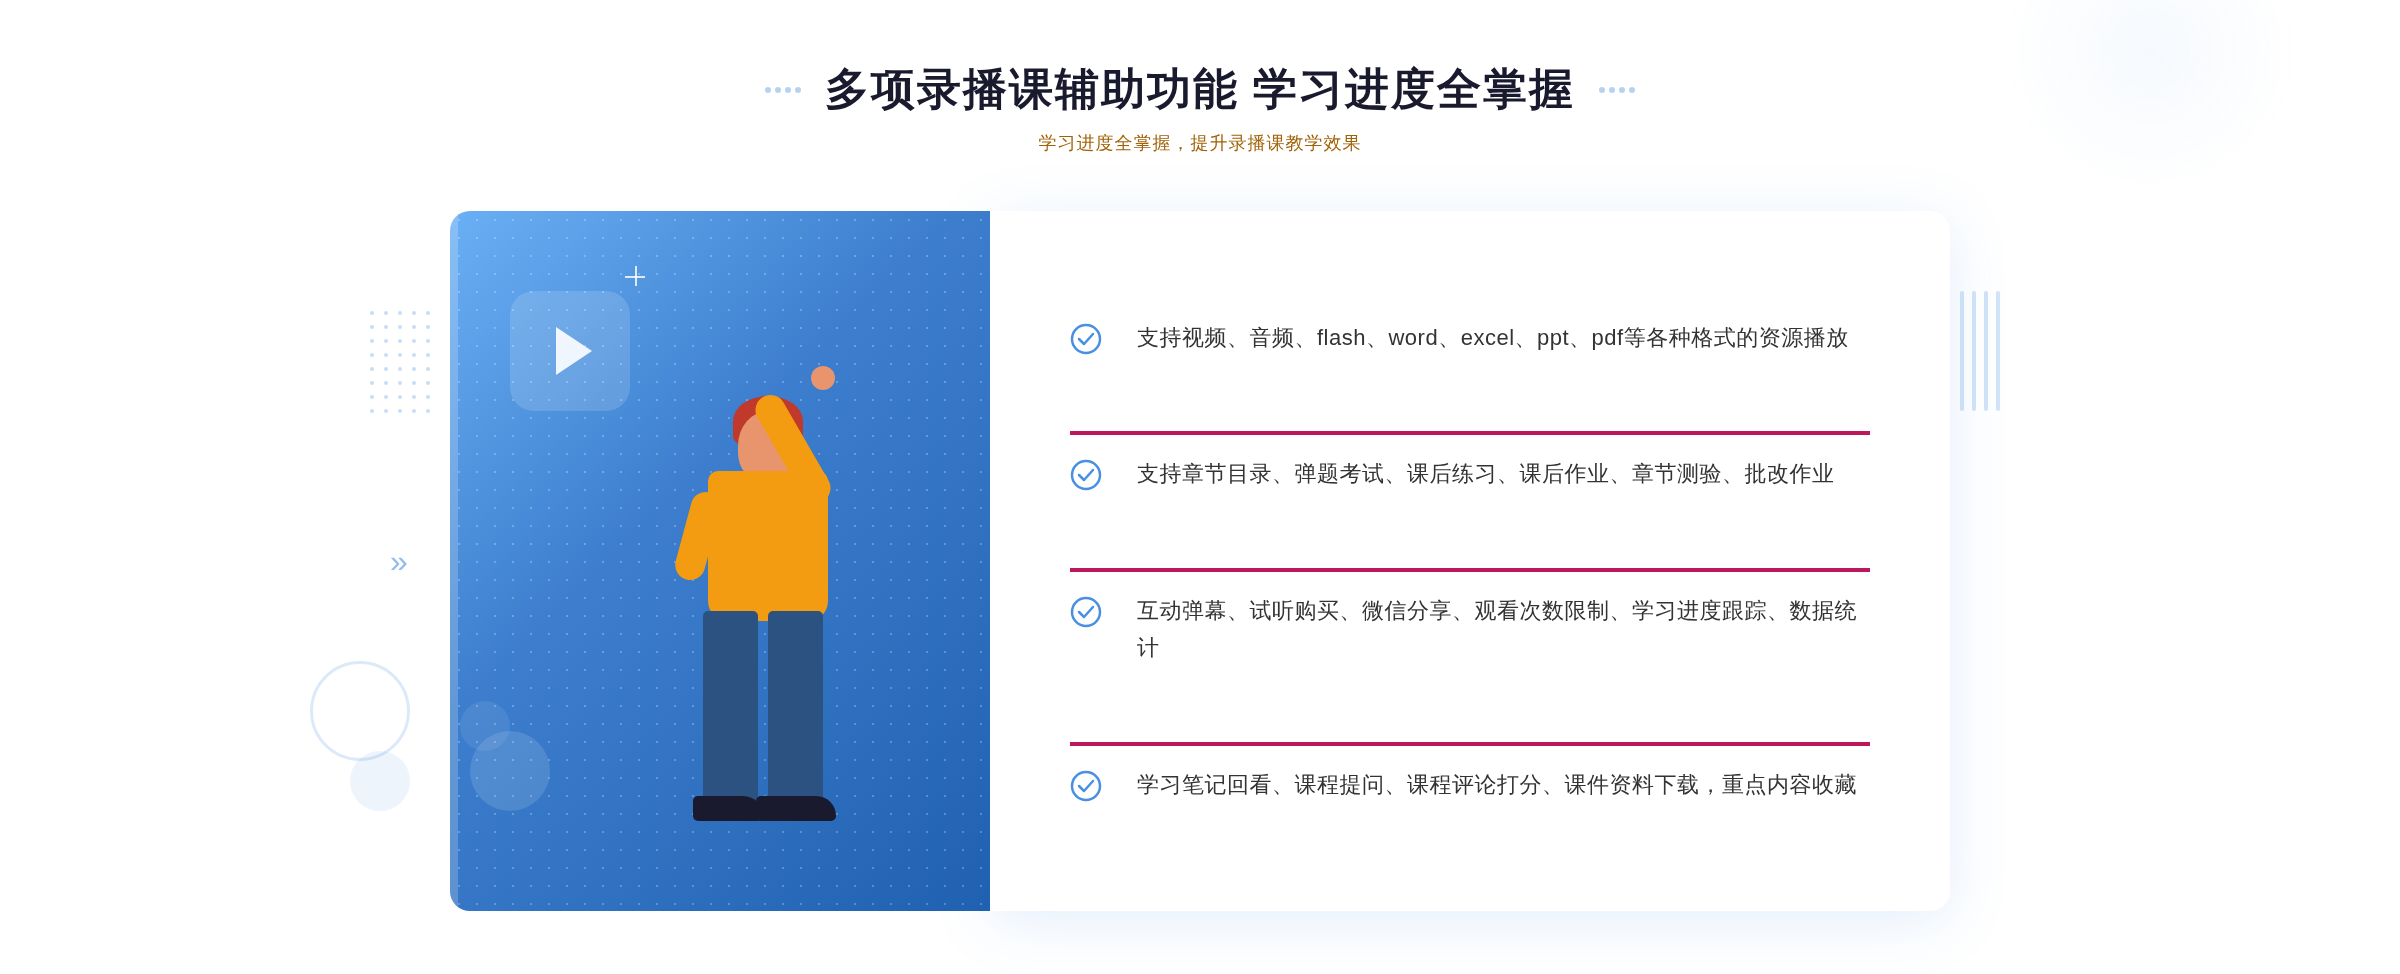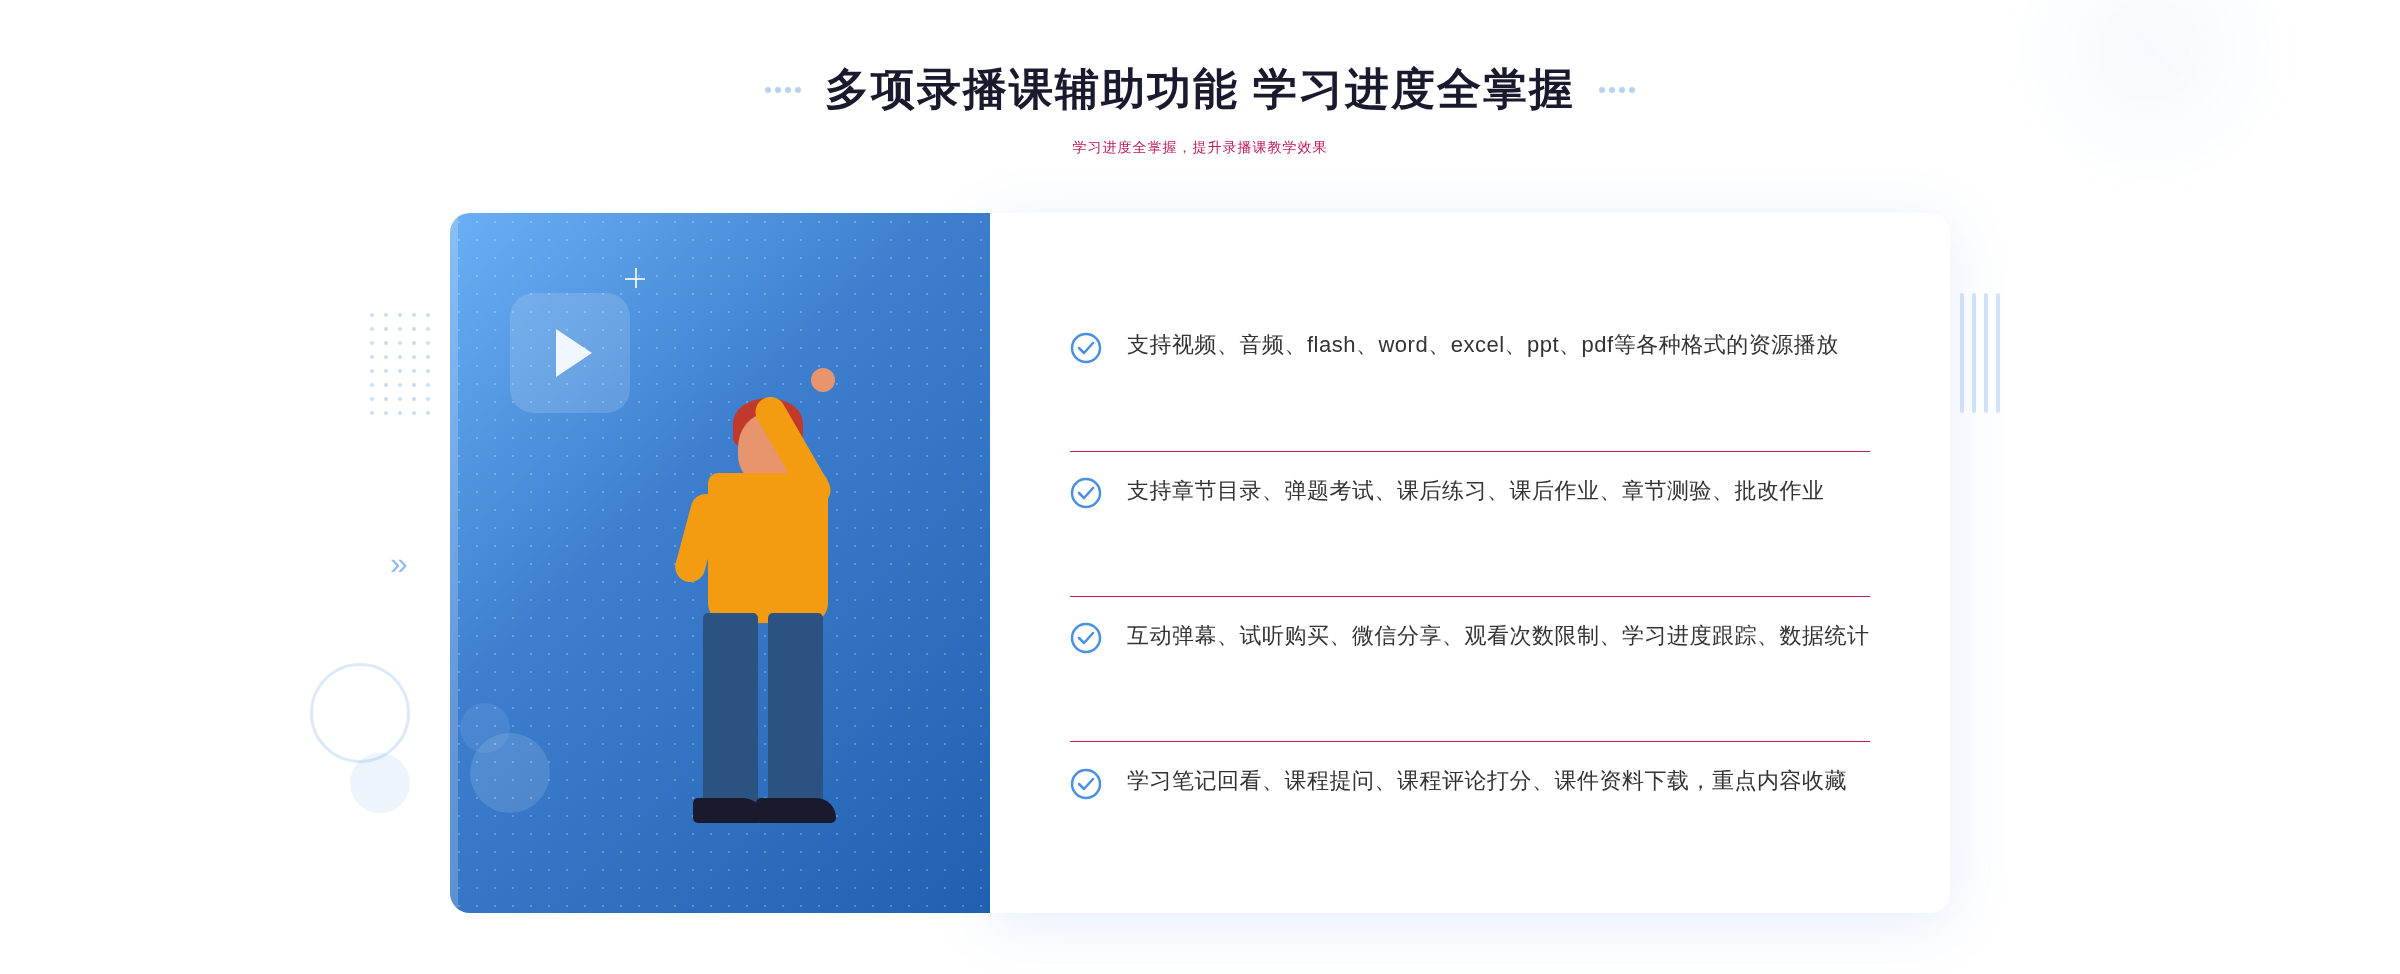--- a/index.html
+++ b/index.html
@@ -50,23 +50,23 @@
     }
 
     .page-title {
       font-size: 44px;
       font-weight: 600;
       color: #1a1a2e;
       letter-spacing: 2px;
     }
 
     .page-subtitle {
-      font-size: 14px;
-      color: #be185d;
-      margin-top: 20px;
+      font-size: 18px;
+      color: #a16207;
+      margin-top: 12px;
       letter-spacing: 1px;
     }
 
     .main-content {
       display: flex;
       align-items: stretch;
       width: 1500px;
       margin-top: 40px;
       position: relative;
     }
@@ -330,27 +330,27 @@
       border-radius: 0 20px 20px 0;
       box-shadow: 0 10px 60px rgba(74, 144, 226, 0.15);
       padding: 60px 80px;
       display: flex;
       flex-direction: column;
       justify-content: space-around;
     }
 
     .feature-item {
       display: flex;
-      align-items: flex-end;
-      gap: 25px;
+      align-items: flex-start;
+      gap: 35px;
       padding: 20px 0;
     }
 
     .feature-item + .feature-item {
-      border-top: 1px solid #be185d;
+      border-top: 4px solid #be185d;
     }
 
     .check-icon {
       width: 32px;
       height: 32px;
       flex-shrink: 0;
       margin-top: 4px;
     }
 
     .check-icon svg {

